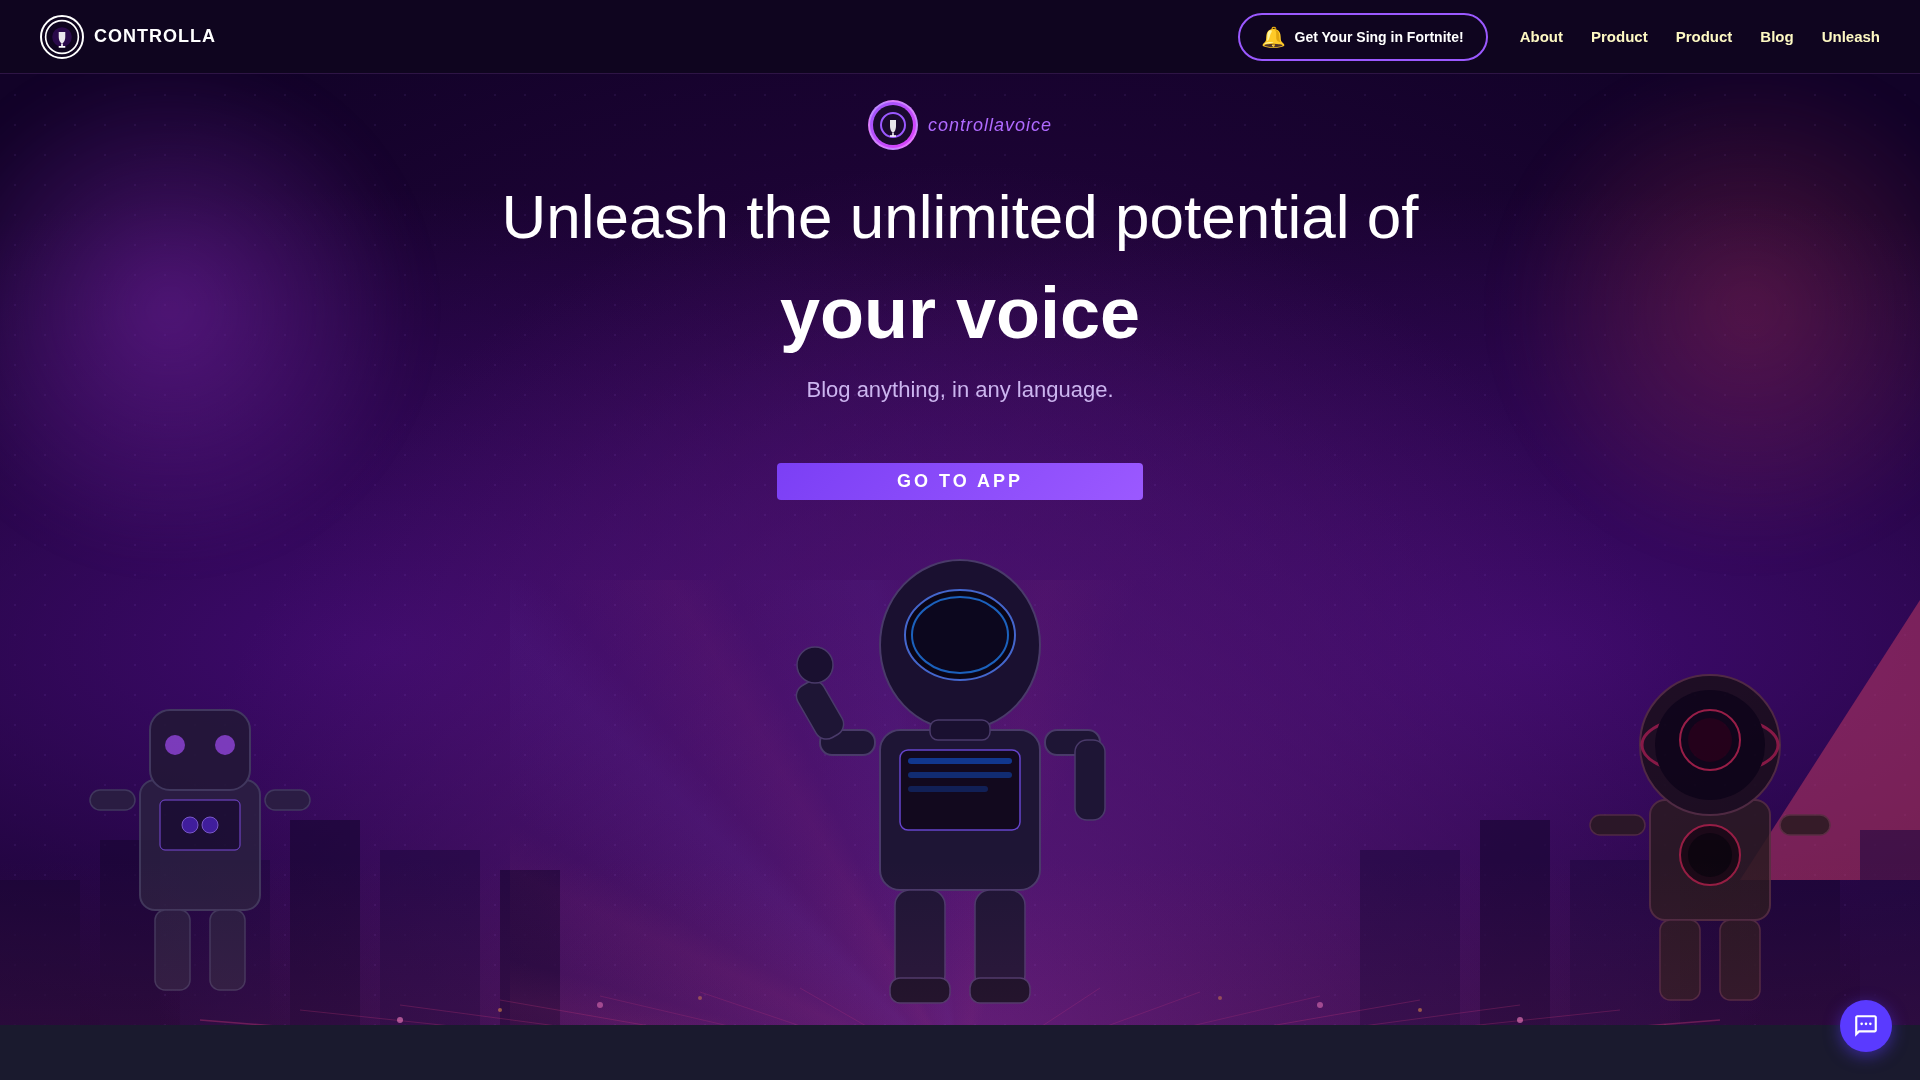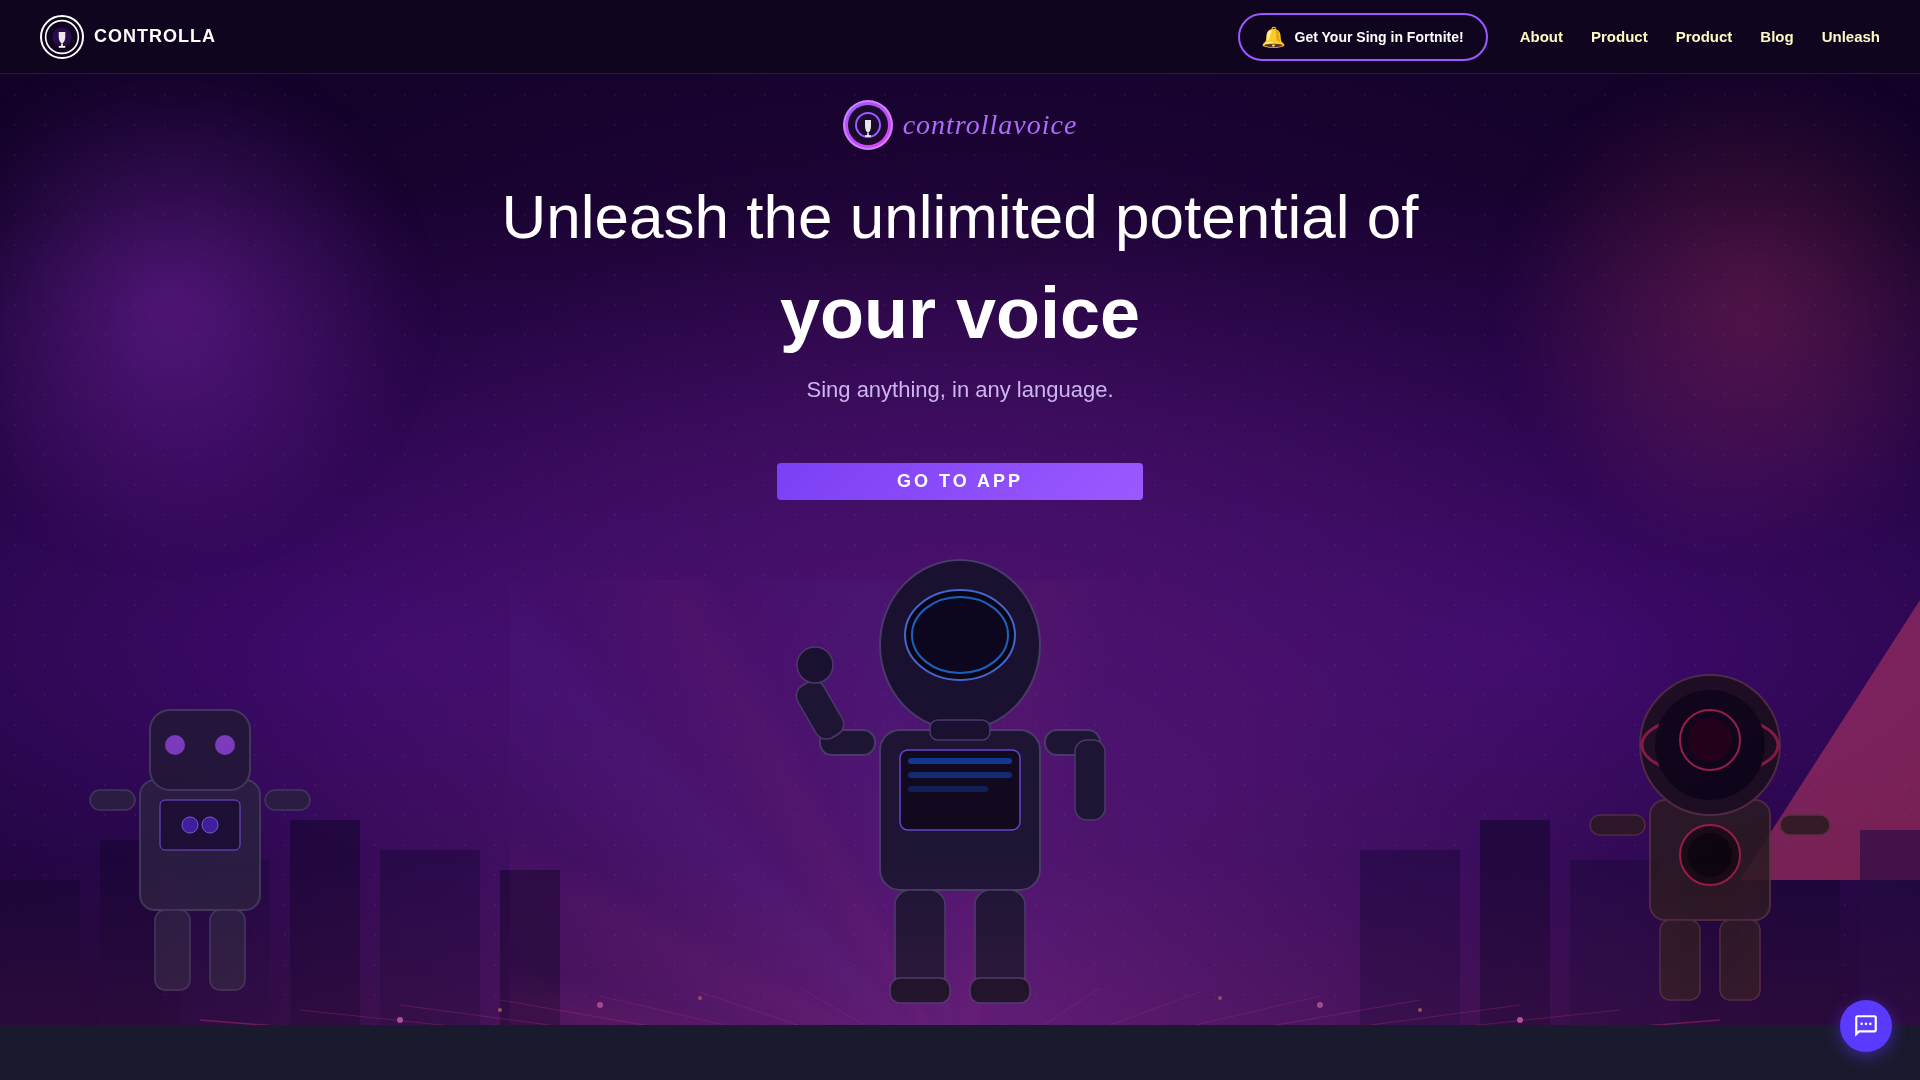--- a/index.html
+++ b/index.html
@@ -260,25 +260,24 @@
       height: 100%;
       border-radius: 50%;
       background: #1a0a2e;
       display: flex;
       align-items: center;
       justify-content: center;
       font-size: 18px;
     }
 
     .cv-logo-text {
-      font-size: 28px;
+      font-size: 18px;
       color: #fff;
       font-weight: 400;
       letter-spacing: 1px;
-      font-family: Liberation Serif, serif;
     }
 
     .cv-logo-text span {
       color: #b06aff;
       font-style: italic;
     }
 
     .hero-headline {
       font-size: 62px;
       font-weight: 400;
@@ -578,21 +577,21 @@
           </svg>
         </div>
       </div>
       <div class="cv-logo-text">
         <span>controlla</span><span style="color:#b06aff; font-style:italic;">voice</span>
       </div>
     </div>
 
     <h1 class="hero-headline">Unleash the unlimited potential of</h1>
     <h1 class="hero-headline-italic">your voice</h1>
-    <p class="hero-subtitle">Sing anything, in any language.</p>
+    <p class="hero-subtitle">Blog anything, in any language.</p>
     <button class="hero-cta-btn">GO TO APP</button>
   </div>
 
   <div class="footer-bar"></div>
 </section>
 
 <div class="chat-bubble">
   <svg viewBox="0 0 24 24" xmlns="http://www.w3.org/2000/svg">
     <path d="M20 2H4C2.9 2 2 2.9 2 4V22L6 18H20C21.1 18 22 17.1 22 16V4C22 2.9 21.1 2 20 2ZM20 16H5.17L4 17.17V4H20V16Z"></path>
     <circle cx="8" cy="10" r="1.2" fill="white"></circle>

